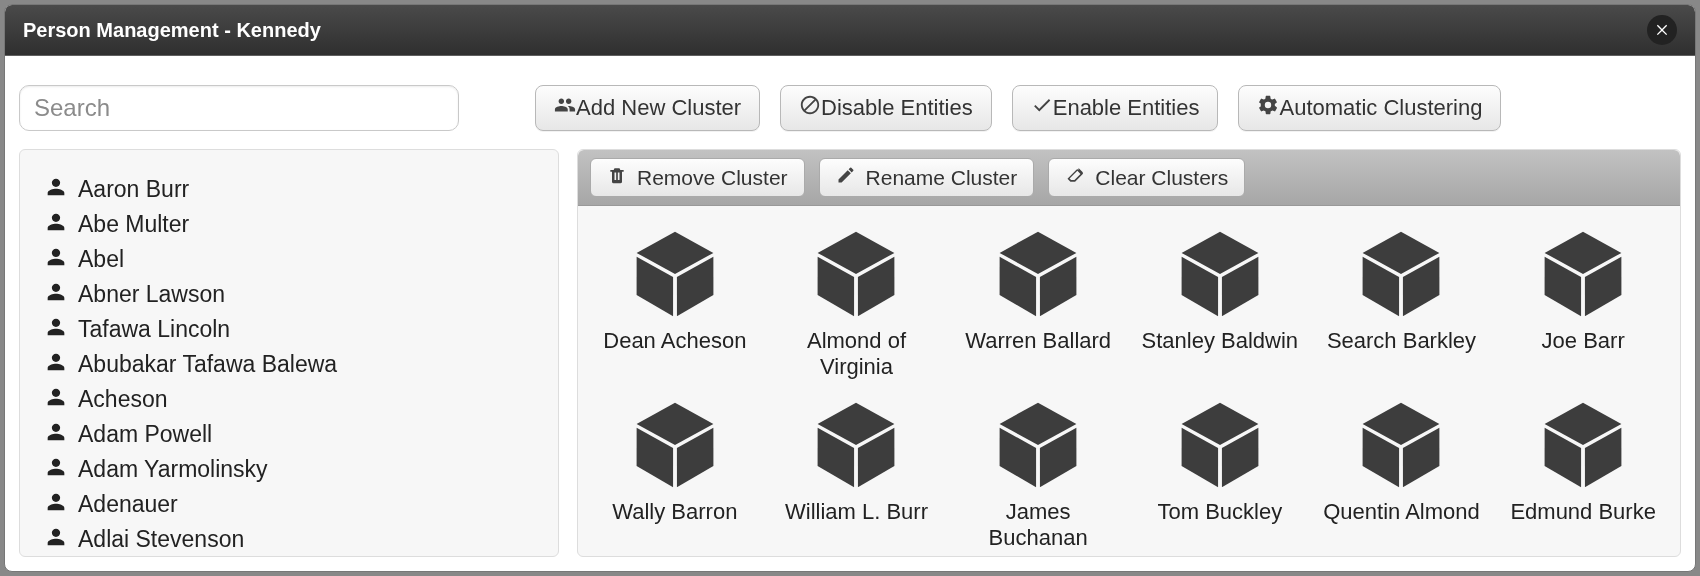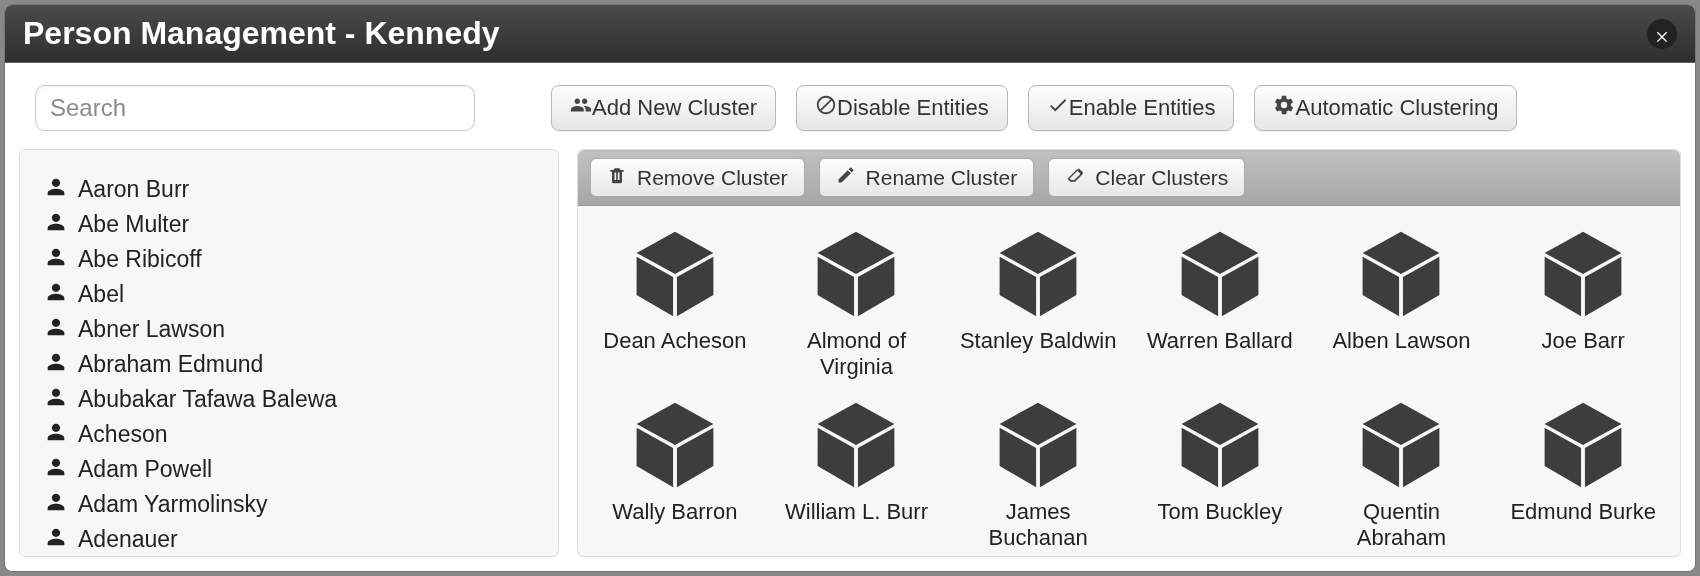--- a/index.html
+++ b/index.html
@@ -17,43 +17,42 @@
     overflow: hidden;
     height: 100%;
     border: 1px solid #777;
     display: flex;
     flex-direction: column;
   }
   .titlebar {
     background: linear-gradient(#4a4a4a, #2f2f2f);
     color: #fff;
     font-weight: bold;
-    font-size: 32px;
+    font-size: 20px;
     padding: 10px 18px;
     display: flex;
     align-items: center;
     justify-content: space-between;
     border-bottom: 1px solid #5f5f5f;
   }
   .titlebar .close {
     width: 30px; height: 30px;
     border-radius: 50%;
     background: #222;
     display: flex;
     align-items: center;
     justify-content: center;
     cursor: pointer;
   }
   .titlebar .close svg { width: 16px; height: 16px; fill: #fff; }
   .toolbar {
     display: flex;
     align-items: center;
     gap: 20px;
-    padding: 22px 14px 18px 14px;
-    margin-left: 16px;
+    padding: 29px 14px 18px 14px;
   }
   .search {
     width: 440px;
     height: 46px;
     border: 1px solid #c9c9c9;
     border-radius: 10px;
     font-size: 24px;
     padding: 0 14px;
     color: #333;
     box-shadow: inset 0 1px 2px rgba(0,0,0,0.08);
@@ -217,39 +216,33 @@
         <div class="person-row">
           <span><svg viewBox="0 0 24 24">
               <path d="M12 12c2.76 0 5-2.24 5-5s-2.24-5-5-5-5 2.24-5 5 2.24 5 5 5zm0 2c-3.33 0-10 1.67-10 5v3h20v-3c0-3.33-6.67-5-10-5z"></path>
             </svg></span>
           <span>Abe Multer</span>
         </div>
         <div class="person-row">
           <span><svg viewBox="0 0 24 24">
               <path d="M12 12c2.76 0 5-2.24 5-5s-2.24-5-5-5-5 2.24-5 5 2.24 5 5 5zm0 2c-3.33 0-10 1.67-10 5v3h20v-3c0-3.33-6.67-5-10-5z"></path>
             </svg></span>
-          <span>Abe Ribicoff</span>
-        </div>
-        <div class="person-row">
-          <span><svg viewBox="0 0 24 24">
-              <path d="M12 12c2.76 0 5-2.24 5-5s-2.24-5-5-5-5 2.24-5 5 2.24 5 5 5zm0 2c-3.33 0-10 1.67-10 5v3h20v-3c0-3.33-6.67-5-10-5z"></path>
-            </svg></span>
           <span>Abel</span>
         </div>
         <div class="person-row">
           <span><svg viewBox="0 0 24 24">
               <path d="M12 12c2.76 0 5-2.24 5-5s-2.24-5-5-5-5 2.24-5 5 2.24 5 5 5zm0 2c-3.33 0-10 1.67-10 5v3h20v-3c0-3.33-6.67-5-10-5z"></path>
             </svg></span>
           <span>Abner Lawson</span>
         </div>
         <div class="person-row">
           <span><svg viewBox="0 0 24 24">
               <path d="M12 12c2.76 0 5-2.24 5-5s-2.24-5-5-5-5 2.24-5 5 2.24 5 5 5zm0 2c-3.33 0-10 1.67-10 5v3h20v-3c0-3.33-6.67-5-10-5z"></path>
             </svg></span>
-          <span>Abraham Edmund</span>
+          <span>Tafawa Lincoln</span>
         </div>
         <div class="person-row">
           <span><svg viewBox="0 0 24 24">
               <path d="M12 12c2.76 0 5-2.24 5-5s-2.24-5-5-5-5 2.24-5 5 2.24 5 5 5zm0 2c-3.33 0-10 1.67-10 5v3h20v-3c0-3.33-6.67-5-10-5z"></path>
             </svg></span>
           <span>Abubakar Tafawa Balewa</span>
         </div>
         <div class="person-row">
           <span><svg viewBox="0 0 24 24">
               <path d="M12 12c2.76 0 5-2.24 5-5s-2.24-5-5-5-5 2.24-5 5 2.24 5 5 5zm0 2c-3.33 0-10 1.67-10 5v3h20v-3c0-3.33-6.67-5-10-5z"></path>
@@ -326,37 +319,37 @@
                 <path d="M52 53 L90 32 L90 72 L52 94 Z"></path>
               </svg></div>
             <div class="label">Almond of Virginia</div>
           </div>
           <div class="cluster">
             <div class="icon"><svg viewBox="0 0 100 100">
                 <path d="M50 6 L90 28 L50 50 L10 28 Z"></path>
                 <path d="M10 32 L48 53 L48 94 L10 72 Z"></path>
                 <path d="M52 53 L90 32 L90 72 L52 94 Z"></path>
               </svg></div>
+            <div class="label">Warren Ballard</div>
+          </div>
+          <div class="cluster">
+            <div class="icon"><svg viewBox="0 0 100 100">
+                <path d="M50 6 L90 28 L50 50 L10 28 Z"></path>
+                <path d="M10 32 L48 53 L48 94 L10 72 Z"></path>
+                <path d="M52 53 L90 32 L90 72 L52 94 Z"></path>
+              </svg></div>
             <div class="label">Stanley Baldwin</div>
           </div>
           <div class="cluster">
             <div class="icon"><svg viewBox="0 0 100 100">
                 <path d="M50 6 L90 28 L50 50 L10 28 Z"></path>
                 <path d="M10 32 L48 53 L48 94 L10 72 Z"></path>
                 <path d="M52 53 L90 32 L90 72 L52 94 Z"></path>
               </svg></div>
-            <div class="label">Warren Ballard</div>
-          </div>
-          <div class="cluster">
-            <div class="icon"><svg viewBox="0 0 100 100">
-                <path d="M50 6 L90 28 L50 50 L10 28 Z"></path>
-                <path d="M10 32 L48 53 L48 94 L10 72 Z"></path>
-                <path d="M52 53 L90 32 L90 72 L52 94 Z"></path>
-              </svg></div>
-            <div class="label">Alben Lawson</div>
+            <div class="label">Search Barkley</div>
           </div>
           <div class="cluster">
             <div class="icon"><svg viewBox="0 0 100 100">
                 <path d="M50 6 L90 28 L50 50 L10 28 Z"></path>
                 <path d="M10 32 L48 53 L48 94 L10 72 Z"></path>
                 <path d="M52 53 L90 32 L90 72 L52 94 Z"></path>
               </svg></div>
             <div class="label">Joe Barr</div>
           </div>
           <div class="cluster">
@@ -390,21 +383,21 @@
                 <path d="M52 53 L90 32 L90 72 L52 94 Z"></path>
               </svg></div>
             <div class="label">Tom Buckley</div>
           </div>
           <div class="cluster">
             <div class="icon"><svg viewBox="0 0 100 100">
                 <path d="M50 6 L90 28 L50 50 L10 28 Z"></path>
                 <path d="M10 32 L48 53 L48 94 L10 72 Z"></path>
                 <path d="M52 53 L90 32 L90 72 L52 94 Z"></path>
               </svg></div>
-            <div class="label">Quentin Abraham</div>
+            <div class="label">Quentin Almond</div>
           </div>
           <div class="cluster">
             <div class="icon"><svg viewBox="0 0 100 100">
                 <path d="M50 6 L90 28 L50 50 L10 28 Z"></path>
                 <path d="M10 32 L48 53 L48 94 L10 72 Z"></path>
                 <path d="M52 53 L90 32 L90 72 L52 94 Z"></path>
               </svg></div>
             <div class="label">Edmund Burke</div>
           </div>
         </div>

